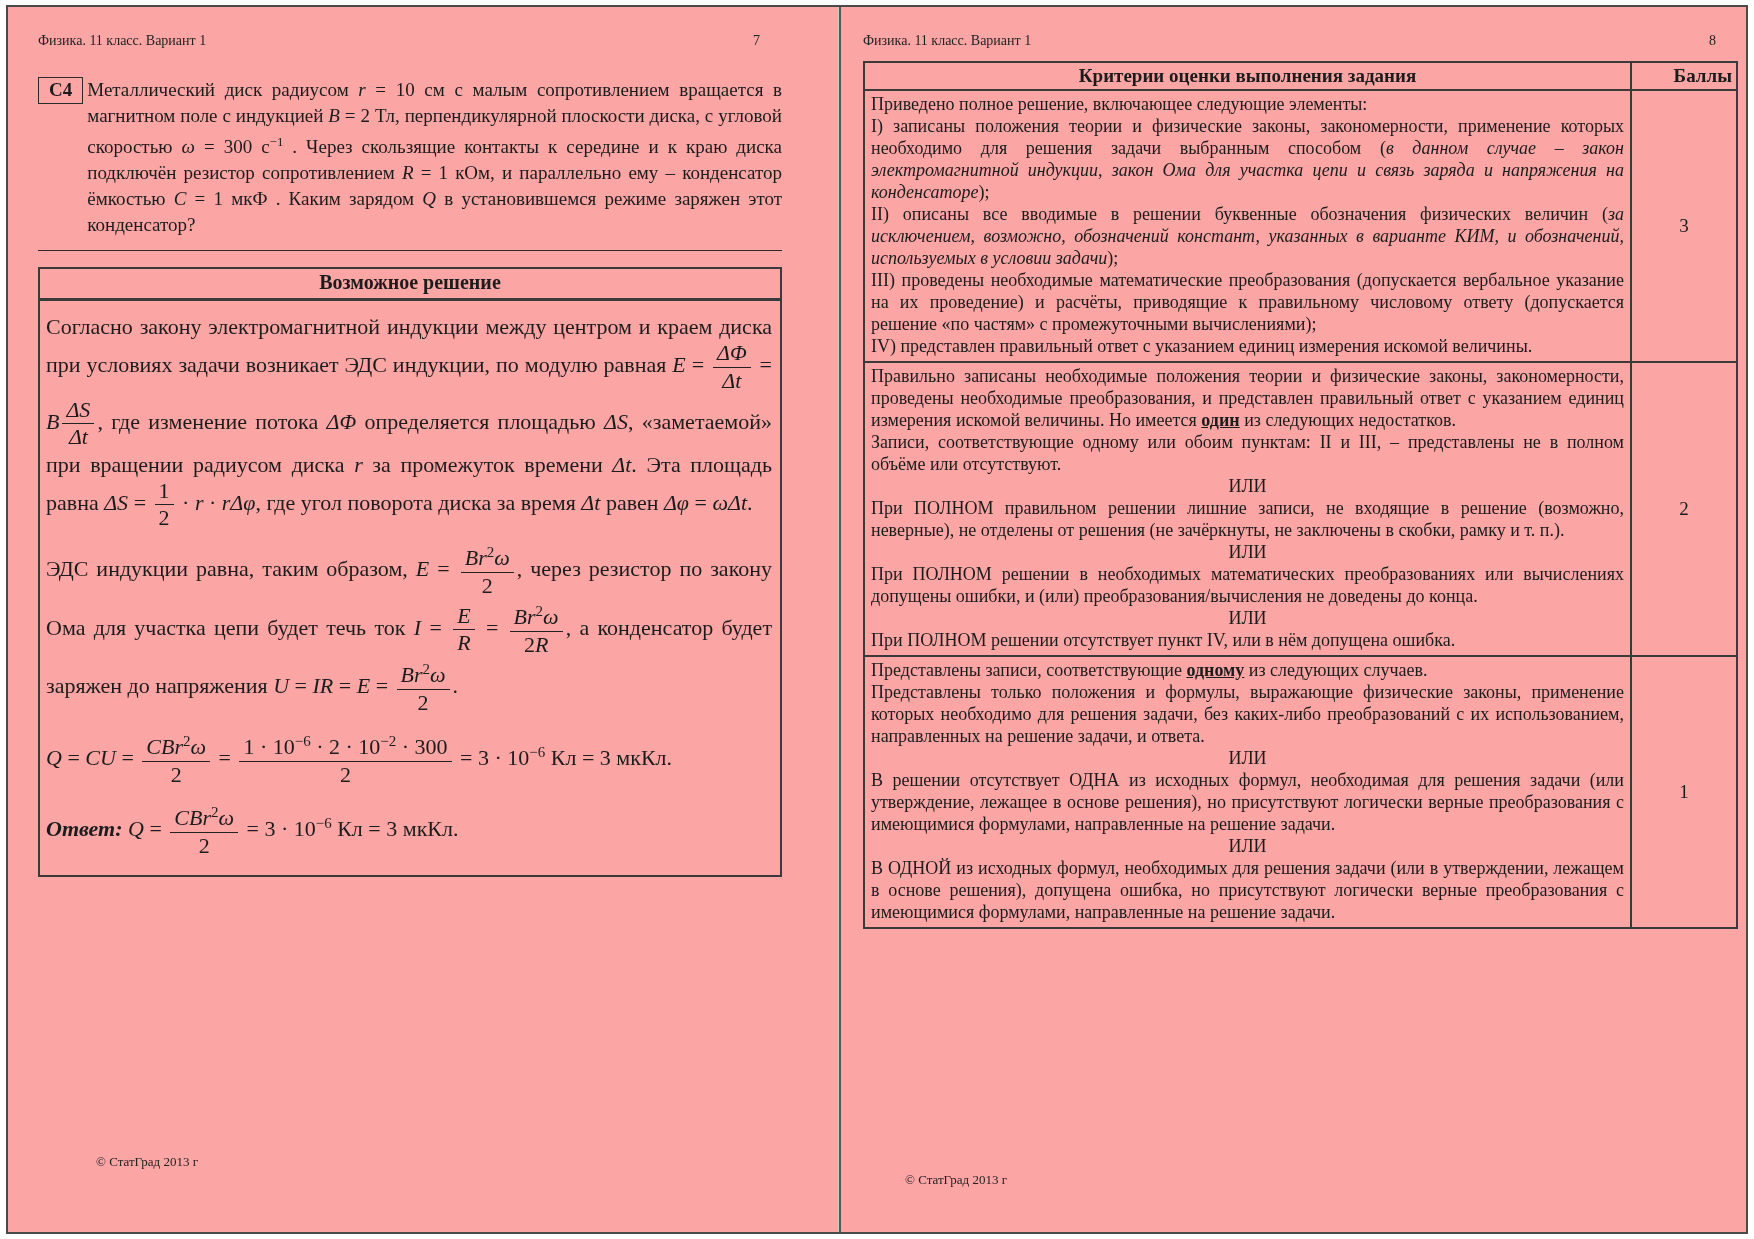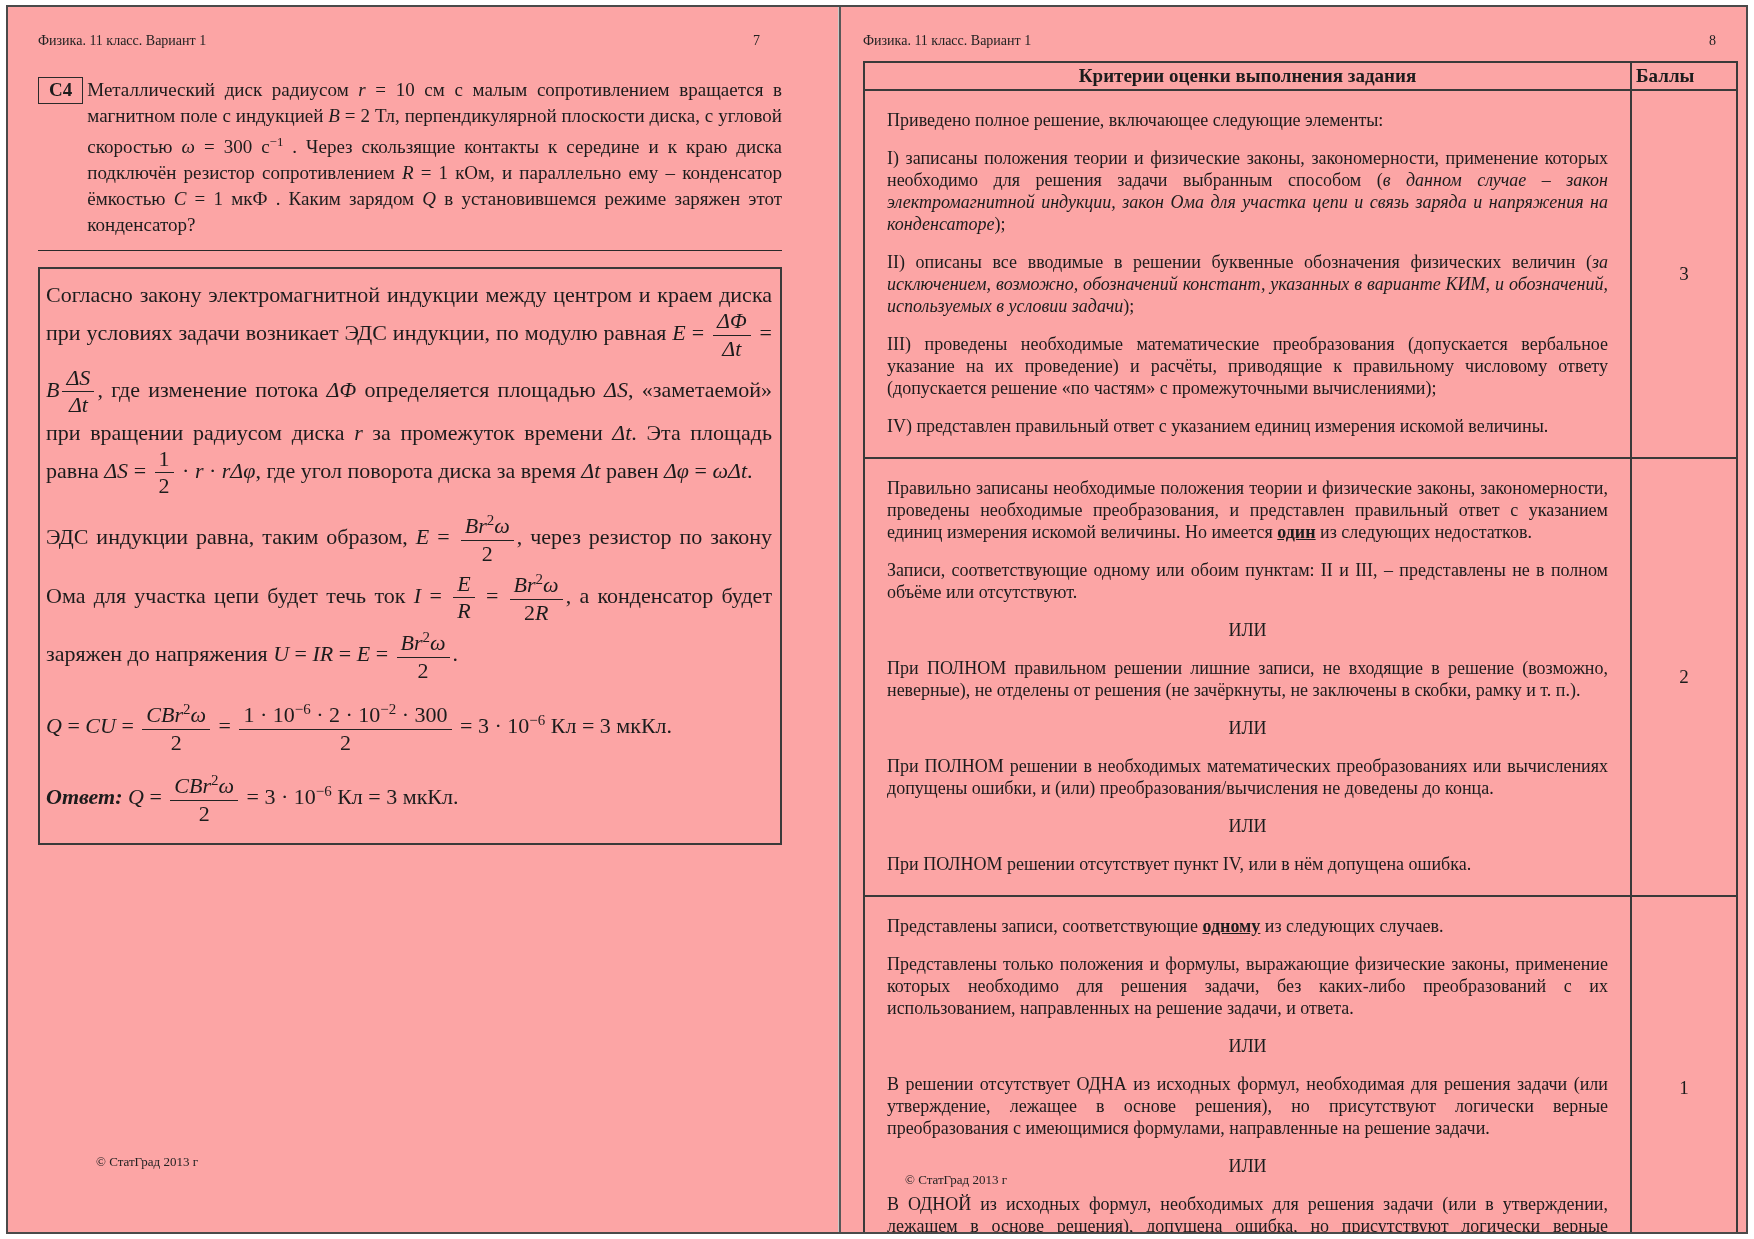--- a/index.html
+++ b/index.html
@@ -29,23 +29,23 @@
     padding:2px 0 4px;border-bottom:3px solid #3a3a3a;}
   .solution-body{padding:4px 8px 1px 6px;font-size:22px;line-height:25px;}
   .solution-body .para{margin:9px 0;text-align:justify;}
   .solution-body .para.formula{text-align:left;margin:13px 0;}
 
   
   table.criteria{width:100%;border-collapse:collapse;margin-top:12px;
     font-size:18px;line-height:22px;}
   table.criteria,table.criteria th,table.criteria td{border:2px solid #3a3a3a;}
   th.crit-title{font-size:19px;font-weight:bold;text-align:center;padding:2px 4px;border-radius:11px;}
-  th.score-head{font-size:19px;font-weight:bold;text-align:left;width:96px;padding:2px 4px;}
+  th.score-head{font-size:19px;font-weight:bold;text-align:right;width:96px;padding:2px 4px;}
   td.crit-text{padding:2px 6px 4px;vertical-align:top;}
-  td.crit-text .para{margin:16px;text-align:justify;}
+  td.crit-text .para{margin:0;text-align:justify;}
   td.crit-text .para.center{text-align:center;}
   td.crit-score{text-align:center;vertical-align:middle;font-size:19px;width:96px;}
 
   
   i{font-style:italic;}
   .frac{display:inline-block;vertical-align:middle;text-align:center;
     line-height:1.12;margin:2px 3px;}
   .frac .num{display:block;border-bottom:1.4px solid #222;padding:0 4px 1px;}
   .frac .den{display:block;padding:1px 4px 0;}
   sup{font-size:0.68em;}
@@ -67,20 +67,21 @@
     </div>
 
     <div class="task">
       <span class="task-label">С4</span>
       <div class="task-text">
           <p class="para">Металлический диск радиусом <i>r</i> = 10 см с малым сопротивлением вращается в магнитном поле с индукцией <i>B</i> = 2 Тл, перпендикулярной плоскости диска, с угловой скоростью <i>ω</i> = 300 с<sup>−1</sup> . Через скользящие контакты к середине и к краю диска подключён резистор сопротивлением <i>R</i> = 1 кОм, и параллельно ему – конденсатор ёмкостью <i>C</i> = 1 мкФ . Каким зарядом <i>Q</i> в установившемся режиме заряжен этот конденсатор?</p>
         </div>
     </div>
 
     <div class="solution">
+      <div class="solution-title">Возможное решение</div>
       <div class="solution-body">
           <p class="para">Согласно закону электромагнитной индукции между центром и краем диска при условиях задачи возникает ЭДС индукции, по модулю равная <i>E</i> = <span class="frac"><span class="num"><i>ΔΦ</i></span><span class="den"><i>Δt</i></span></span> = <i>B</i><span class="frac"><span class="num"><i>ΔS</i></span><span class="den"><i>Δt</i></span></span>, где изменение потока <i>ΔΦ</i> определяется площадью <i>ΔS</i>, «заметаемой» при вращении радиусом диска <i>r</i> за промежуток времени <i>Δt</i>. Эта площадь равна <i>ΔS</i> = <span class="frac"><span class="num">1</span><span class="den">2</span></span> · <i>r</i> · <i>rΔφ</i>, где угол поворота диска за время <i>Δt</i> равен <i>Δφ</i> = <i>ωΔt</i>.</p>
           <p class="para">ЭДС индукции равна, таким образом, <i>E</i> = <span class="frac"><span class="num"><i>Br</i><sup>2</sup><i>ω</i></span><span class="den">2</span></span>,  через резистор по закону Ома для участка цепи будет течь ток <i>I</i> = <span class="frac"><span class="num"><i>E</i></span><span class="den"><i>R</i></span></span> = <span class="frac"><span class="num"><i>Br</i><sup>2</sup><i>ω</i></span><span class="den">2<i>R</i></span></span>, а конденсатор будет заряжен до напряжения <i>U</i> = <i>IR</i> = <i>E</i> = <span class="frac"><span class="num"><i>Br</i><sup>2</sup><i>ω</i></span><span class="den">2</span></span>.</p>
           <p class="para formula"><i>Q</i> = <i>CU</i> = <span class="frac"><span class="num"><i>CBr</i><sup>2</sup><i>ω</i></span><span class="den">2</span></span> = <span class="frac"><span class="num">1 · 10<sup>−6</sup> · 2 · 10<sup>−2</sup> · 300</span><span class="den">2</span></span> = 3 · 10<sup>−6</sup> Кл = 3 мкКл.</p>
           <p class="para formula"><b><i>Ответ: </i></b><i>Q</i> = <span class="frac"><span class="num"><i>CBr</i><sup>2</sup><i>ω</i></span><span class="den">2</span></span> = 3 · 10<sup>−6</sup> Кл = 3 мкКл.</p>
         </div>
     </div>
 
     <div class="footer footer-left">© СтатГрад 2013 г</div>
   </div>

